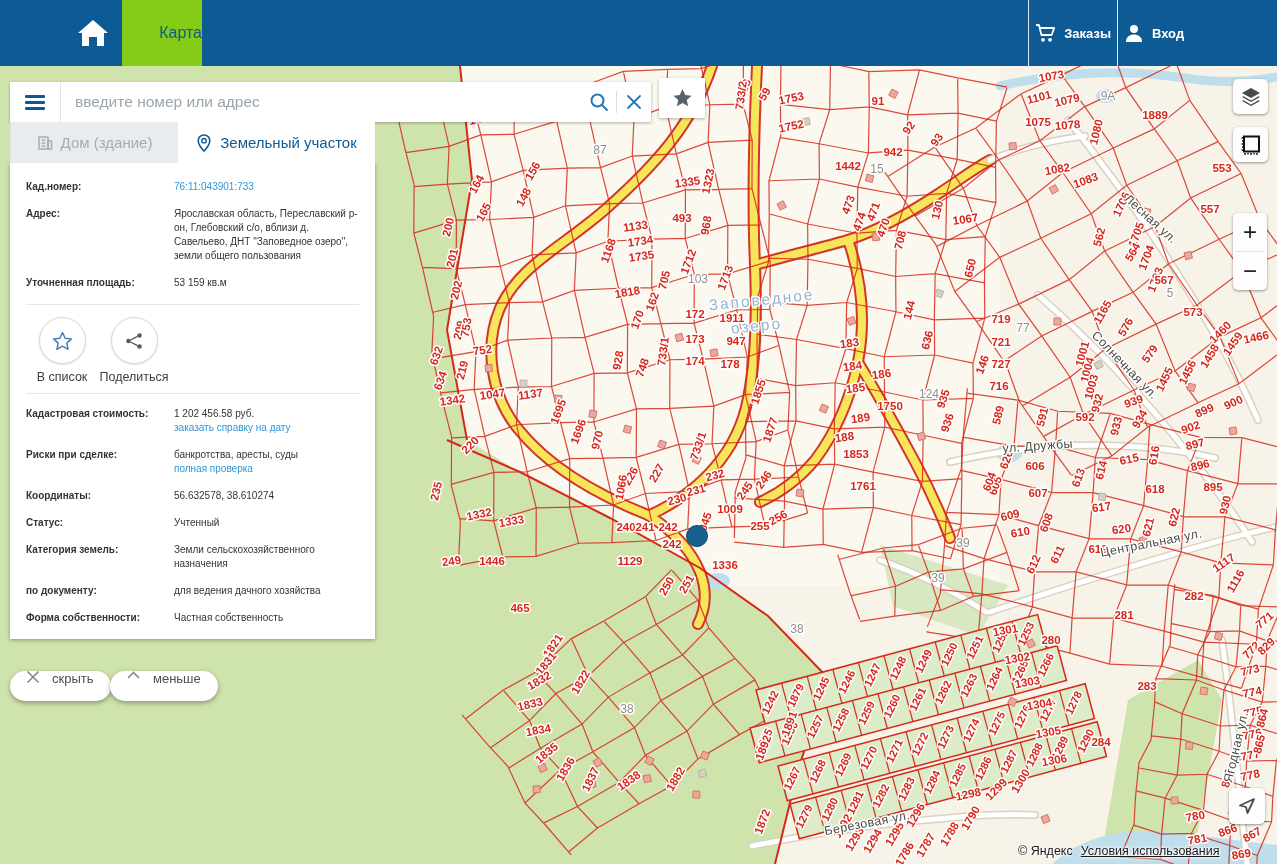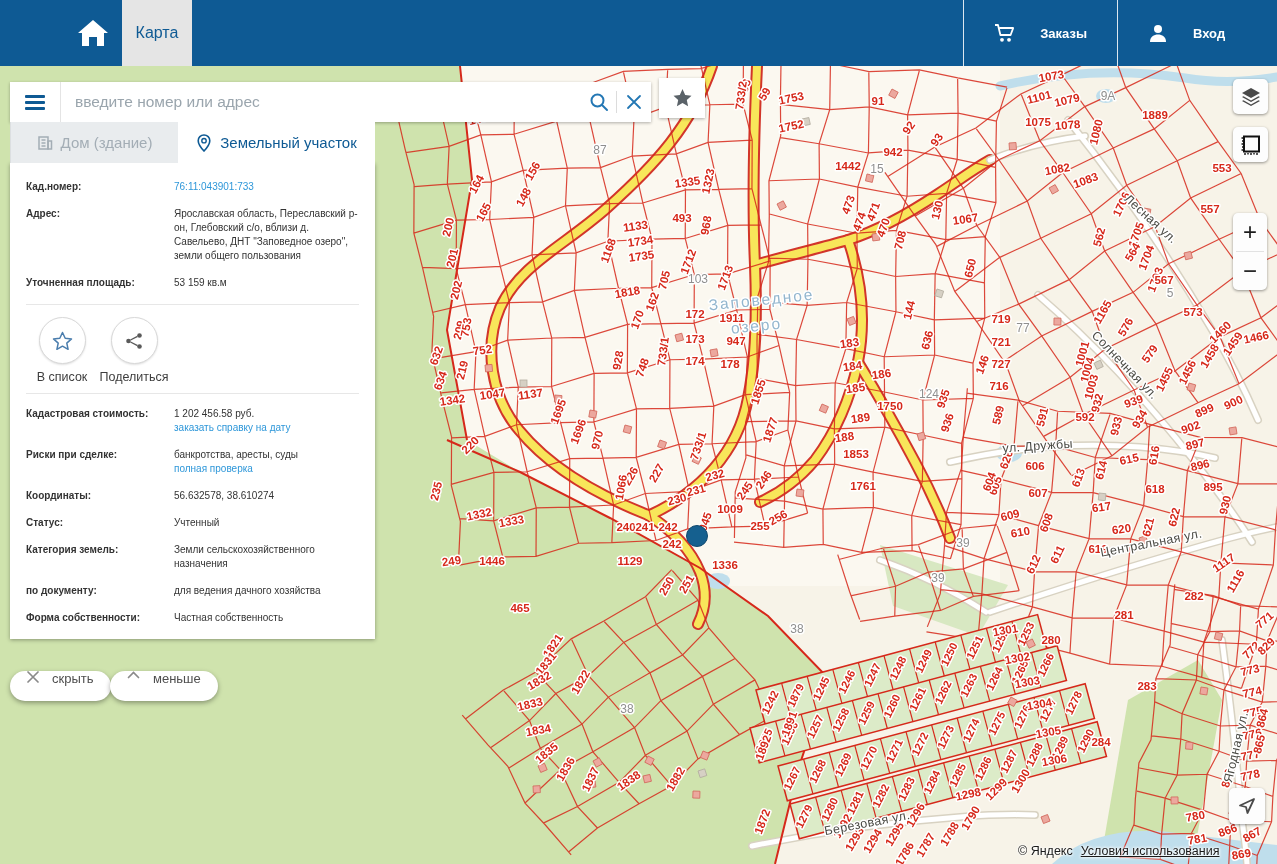--- a/index.html
+++ b/index.html
@@ -2,25 +2,25 @@
 <html><head>
 <meta charset="utf-8">
 <style>
   html,body{margin:0;padding:0}
   body{width:1277px;height:864px;position:relative;overflow:hidden;
        font-family:"Liberation Sans",sans-serif;background:#f7f3e8}
   
   .topbar{position:absolute;left:0;top:0;width:1277px;height:66px;background:#0e5a94;
           display:flex;align-items:stretch;z-index:40}
   .home{width:58px;margin-left:64px;display:flex;align-items:center;justify-content:center;cursor:pointer}
-  .tab-karta{width:70px;background:#e5e5e5;color:#0e5a94;font-size:16px;
-             display:flex;align-items:center;justify-content:center;cursor:pointer}
+  .tab-karta{width:80px;background:#84cc16;color:#0e5a94;font-size:16px;
+             display:flex;align-items:center;justify-content:flex-end;cursor:pointer}
   .tb-spacer{flex:1}
-  .tb-sec{border-left:1px solid rgba(255,255,255,.85);display:flex;align-items:center;gap:25px;
-          color:#fff;font-size:13px;font-weight:700;padding:0 30px;cursor:pointer}
+  .tb-sec{border-left:1px solid rgba(255,255,255,.85);display:flex;align-items:center;gap:8px;
+          color:#fff;font-size:13px;font-weight:700;padding:0 6px;cursor:pointer}
   .tb-sec.login{width:160px;box-sizing:border-box}
   
   .search{position:absolute;left:10px;top:82px;width:641px;height:40px;background:#fff;
           box-shadow:0 1px 3px rgba(0,0,0,.3);display:flex;align-items:center;z-index:30}
   .burger{width:50px;height:100%;display:flex;align-items:center;justify-content:center;
           border-right:1px solid #e4e4e4;cursor:pointer}
   .burger div{width:20px}
   .burger span{display:block;height:3px;background:#0e5a94;margin:3px 0;border-radius:1px}
   .search input{flex:1;border:0;outline:0;font-size:15.5px;padding:0 14px;color:#333;min-width:0}
   .search input::placeholder{color:#9aa5ad}

